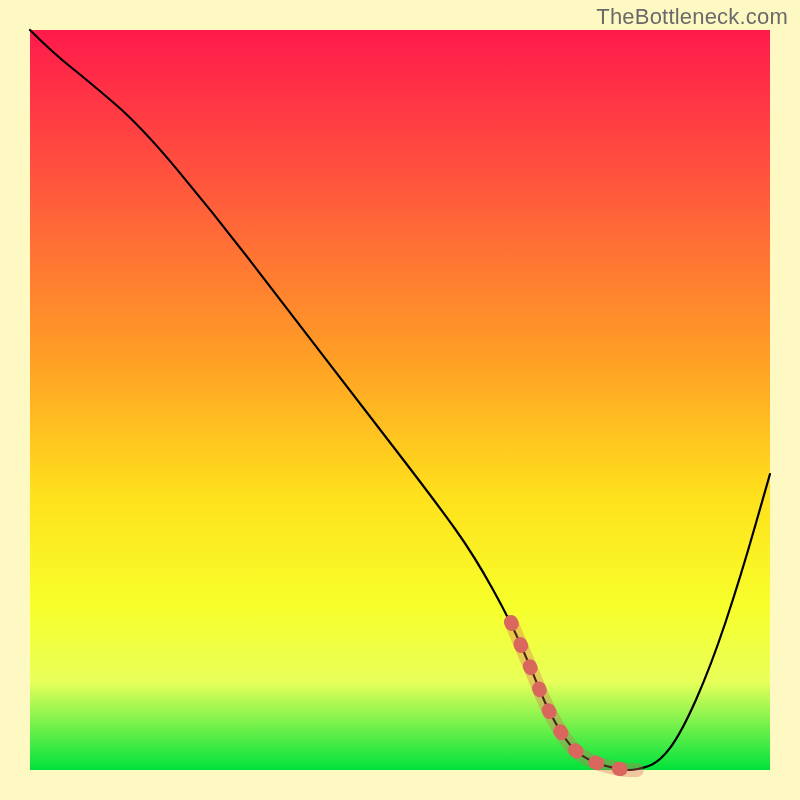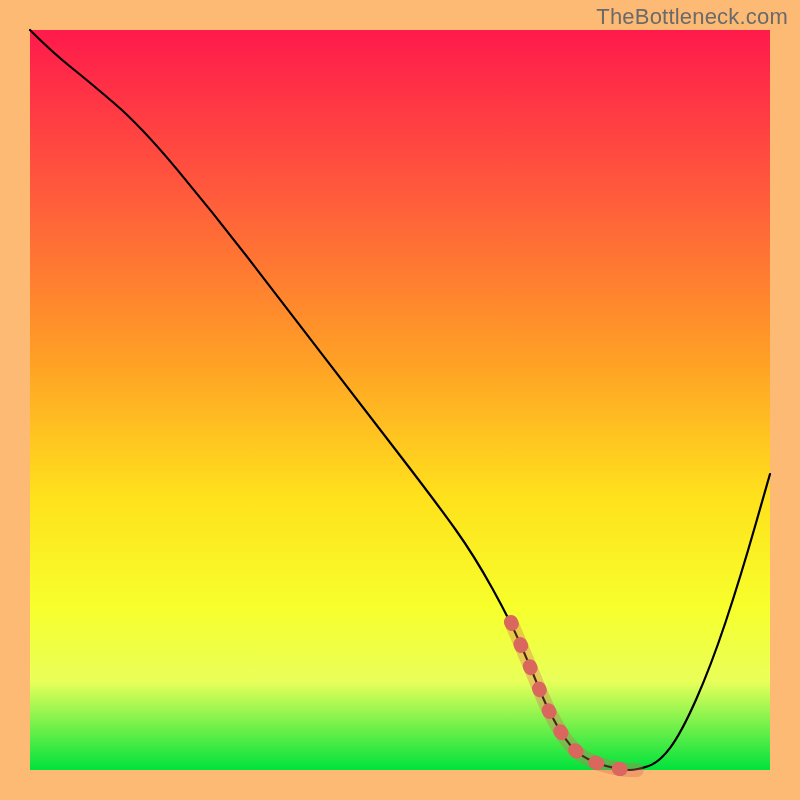--- a/index.html
+++ b/index.html
@@ -8,21 +8,21 @@
     width: 800px;
     height: 800px;
     background: #000;
     overflow: hidden;
     font-family: Arial, Helvetica, sans-serif;
   }
   .frame {
     position: relative;
     width: 800px;
     height: 800px;
-    background: #fdba74;
+    background: #fef9c3;
   }
   .watermark {
     position: absolute;
     top: 4px;
     right: 12px;
     color: #6a6a6a;
     font-size: 22px;
     font-weight: 500;
     letter-spacing: 0.2px;
     z-index: 5;

